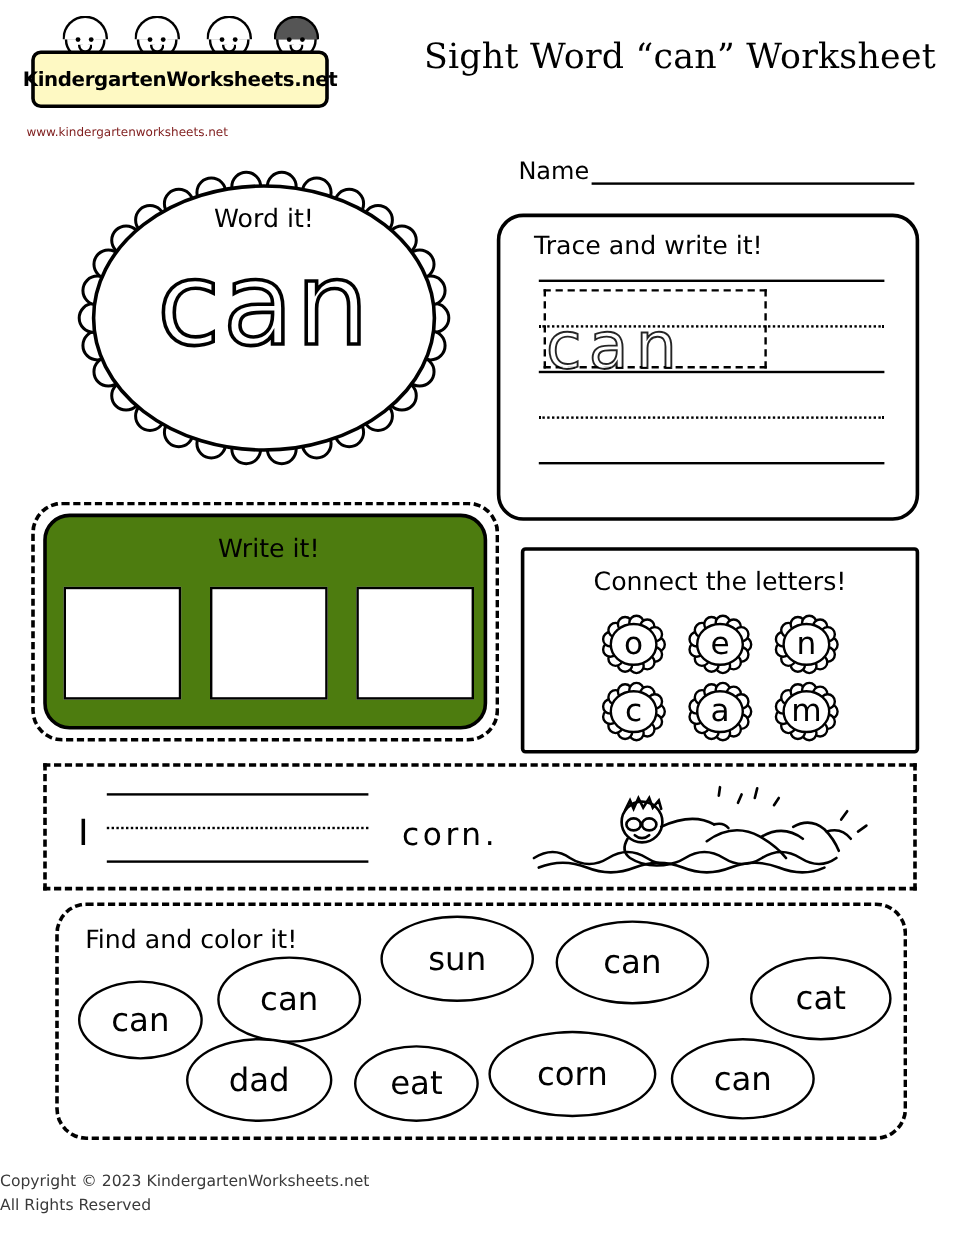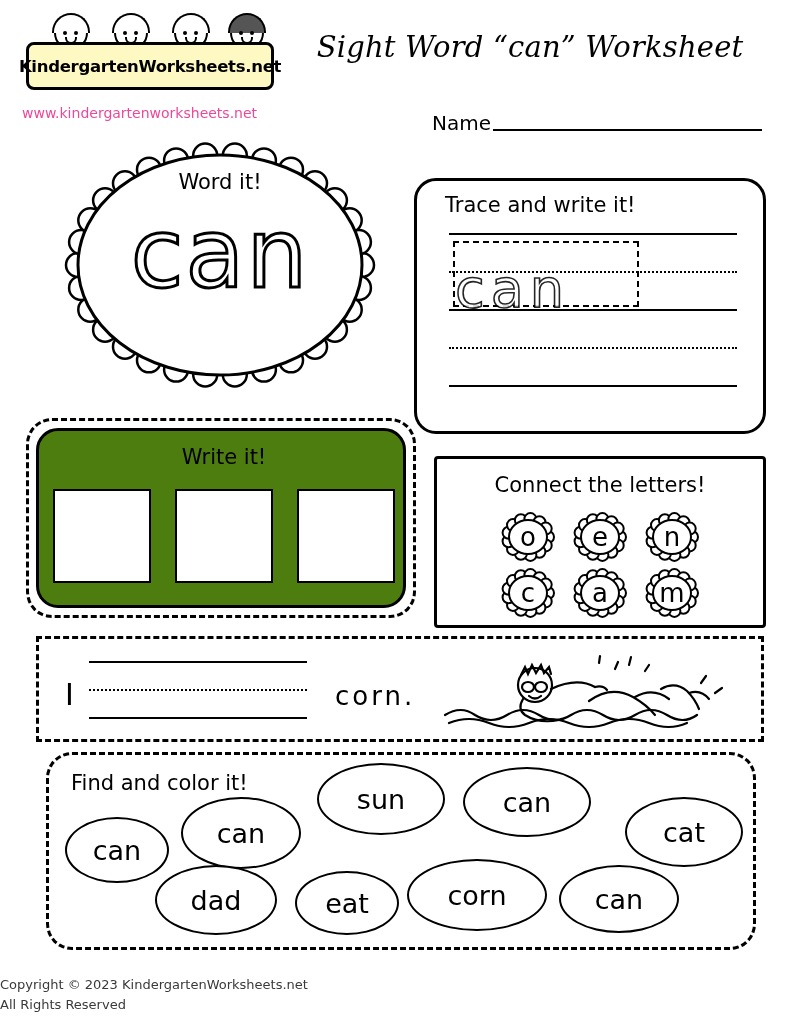--- a/index.html
+++ b/index.html
@@ -95,43 +95,43 @@
   }
   .kid1 { left: 32px; }
   .kid2 { left: 92px; }
   .kid3 { left: 152px; }
   .kid4 { left: 208px; }
 
   .site-url {
     position: absolute;
     left: 22px;
     top: 105px;
-    font-size: 14px;
-    color: #ec4899;
+    font-size: 10px;
+    color: #7f1d1d;
     font-family: "DejaVu Sans", sans-serif;
   }
 
   .worksheet-title {
     position: absolute;
     left: 280px;
     top: 30px;
     width: 500px;
-    text-align: center;
+    text-align: right;
     font-family: "DejaVu Serif", serif;
     font-size: 29px;
     letter-spacing: 0.2px;
-    font-style: italic;
   }
 
   .name-row {
     position: absolute;
     left: 432px;
-    top: 111px;
+    top: 130px;
     width: 330px;
     display: flex;
+    align-items: flex-end;
   }
   .name-label {
     font-family: "DejaVu Sans", sans-serif;
     font-size: 20px;
   }
   .name-line {
     flex: 1;
     border-bottom: 2px solid #000;
     height: 20px;
     margin-left: 2px;

